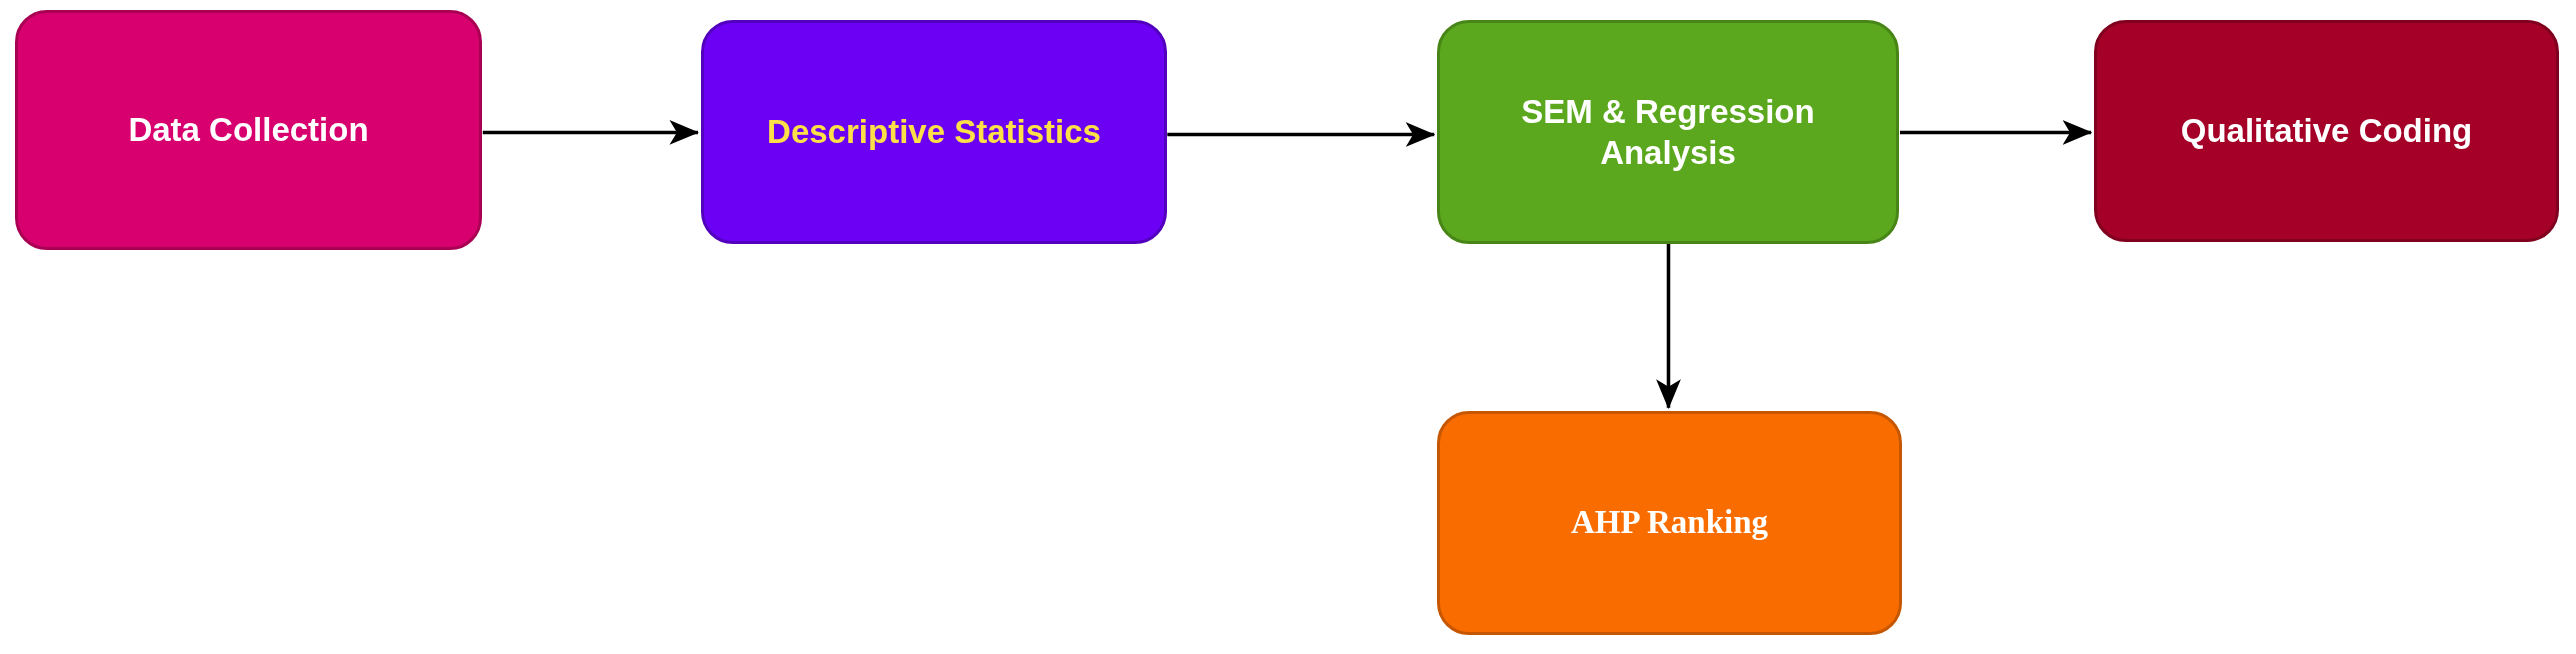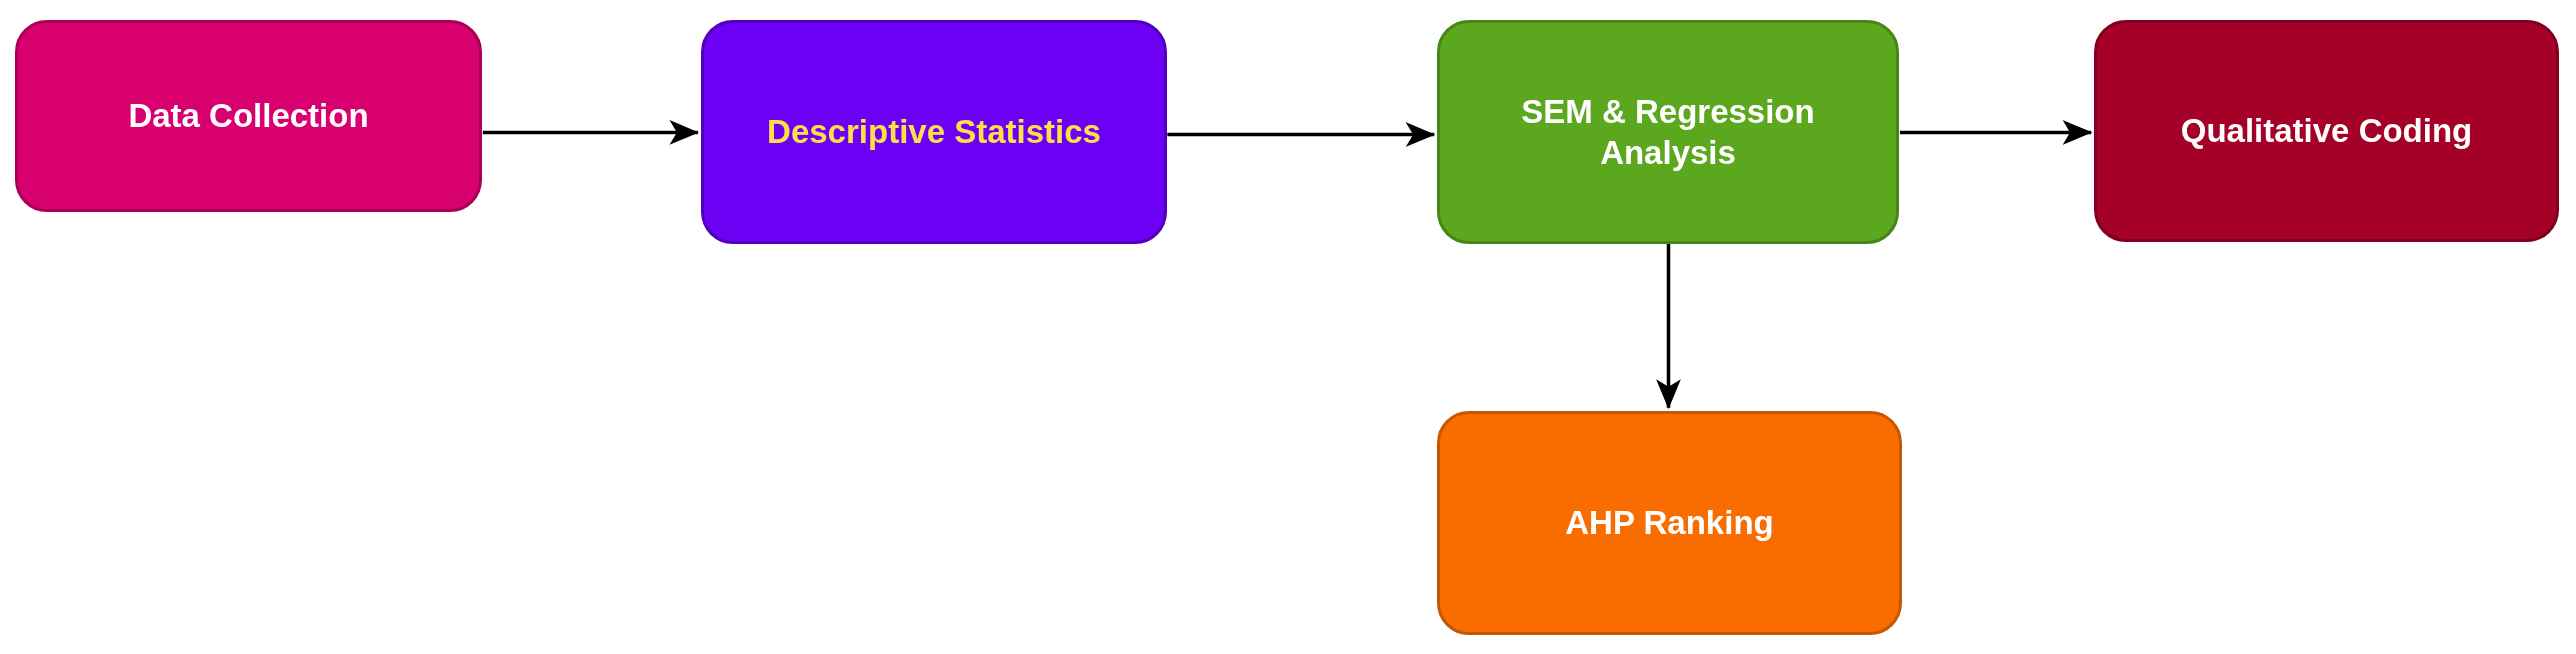--- a/index.html
+++ b/index.html
@@ -30,25 +30,25 @@
     font-weight: bold;
     font-size: 33px;
     line-height: 1.25;
     padding: 0 28px;
   }
   .node--wrap .label {
     max-width: 354px;
     padding: 0 14px;
   }
   
-  #node-0 { left: 15px;   top: 20px;  width: 467px; height: 192px; }
+  #node-0 { left: 15px;   top: 10px;  width: 467px; height: 240px; }
   #node-1 { left: 701px;  top: 20px;  width: 466px; height: 224px; }
   #node-2 { left: 1437px; top: 20px;  width: 462px; height: 224px; }
   #node-3 { left: 2094px; top: 20px;  width: 465px; height: 222px; }
-  #node-4 { left: 1437px; top: 411px; width: 465px; height: 224px; }
+  #node-4 { left: 1437px; top: 411px; width: 465px; height: 224px; font-family: Liberation Serif, serif; }
   .edges {
     position: absolute;
     left: 0;
     top: 0;
     width: 2576px;
     height: 655px;
     pointer-events: none;
   }
 </style>
 </head>

